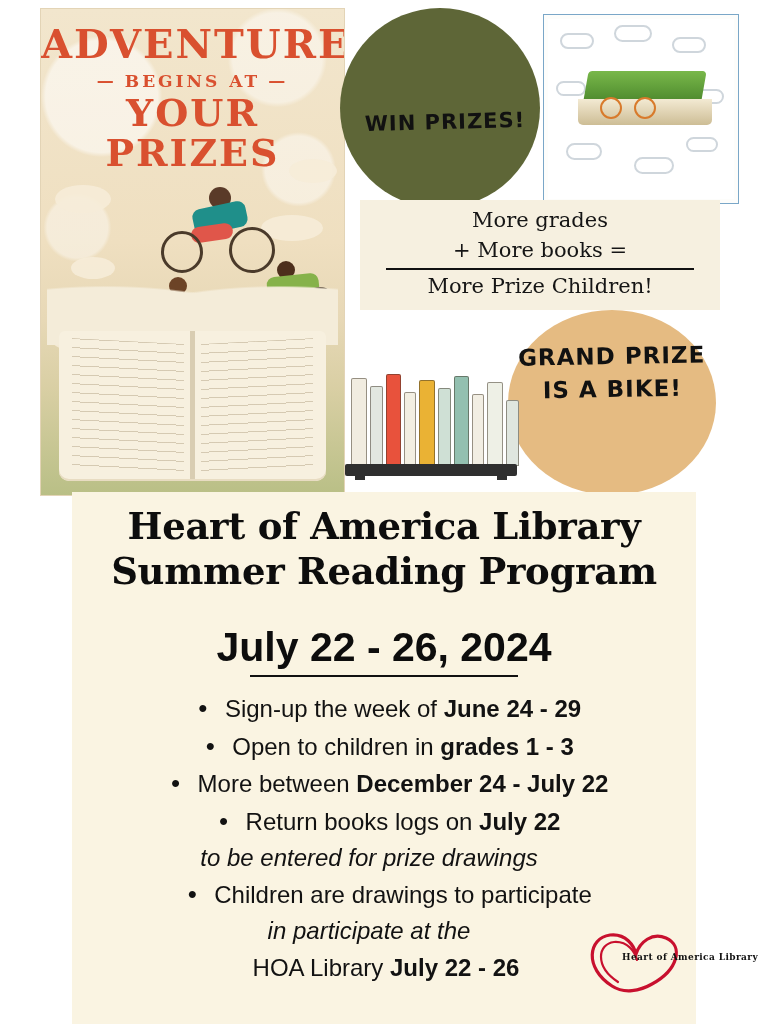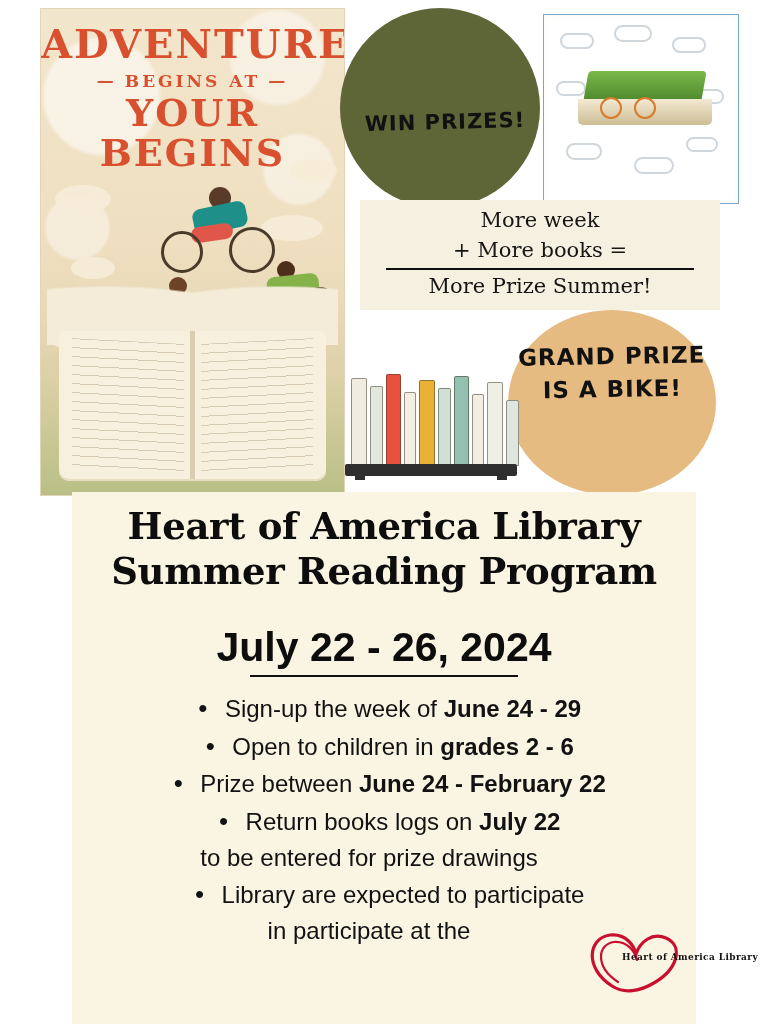--- a/index.html
+++ b/index.html
@@ -309,21 +309,21 @@
     font-size: 26px;
     line-height: 1.45;
     flex: 0 0 auto;
   }
   .b-text { text-align: left; }
   .b-text b { font-weight: bold; }
   .b-sub {
     text-align: center;
     margin-top: -2px;
   }
-  .indent-left { margin-left: -34px; }
+  .indent-left { margin-left: -34px; font-style: italic; }
 
   
   .logo {
     position: absolute;
     right: 22px;
     bottom: 24px;
     width: 168px;
     height: 78px;
   }
   .logo svg { position: absolute; left: 0; top: 0; }
@@ -352,21 +352,21 @@
       <span style="left:248px; top:150px; width:48px; height:24px;"></span>
       <span style="left:220px; top:206px; width:62px; height:26px;"></span>
       <span style="left:30px;  top:248px; width:44px; height:22px;"></span>
       <span style="left:252px; top:300px; width:44px; height:22px;"></span>
       <span style="left:10px;  top:318px; width:52px; height:24px;"></span>
     </div>
 
     <div class="art-title">
       <span class="l1">ADVENTURE</span>
       <span class="l2">BEGINS AT</span>
-      <span class="l3">YOUR BEGINS</span>
+      <span class="l3">YOUR PRIZES</span>
     </div>
 
     <div>
 
       <div class="rider" style="left:168px; top:178px; width:22px; height:22px; background:#5a3a28;"></div>
       <div class="r-body" style="left:152px; top:196px; width:54px; height:26px; background:#1f8f8a; transform:rotate(-12deg);"></div>
       <div class="r-body" style="left:150px; top:216px; width:42px; height:16px; background:#e0564a; transform:rotate(-8deg);"></div>
       <div class="wheel" style="left:120px; top:222px; width:42px; height:42px;"></div>
       <div class="wheel" style="left:188px; top:218px; width:46px; height:46px;"></div>
 
@@ -406,23 +406,23 @@
       <div class="grass-book-bottom"></div>
       <div class="mini-bike">
         <span class="w" style="left:0;"></span>
         <span class="w" style="left:34px;"></span>
       </div>
     </div>
   </div>
 
   <div class="cream-band"></div>
   <div class="equation">
-    <span>More week</span><br>
+    <span>More grades</span><br>
     <span>+ More books =</span>
-    <span class="underline-row">More Prize Summer!</span>
+    <span class="underline-row">More Prize Children!</span>
   </div>
 
   <div class="tan-circle"></div>
   <div class="grand-prize">
     <span>GRAND PRIZE</span><br>
     <span>IS A BIKE!</span>
   </div>
 
   <div class="shelf">
     <div class="books">
@@ -456,40 +456,43 @@
 
   <div class="bullets">
 
     <div class="b-row">
       <span class="b-dot">•</span>
       <span class="b-text"><span>Sign-up the week of </span><b>June 24 - 29</b></span>
     </div>
 
     <div class="b-row">
       <span class="b-dot">•</span>
-      <span class="b-text"><span>Open to children in </span><b>grades 2 - 6</b></span>
+      <span class="b-text"><span>Open to children in </span><b>grades 1 - 3</b></span>
     </div>
 
     <div class="b-row">
       <span class="b-dot">•</span>
-      <span class="b-text"><span>Prize between </span><b>June 24 - February 22</b></span>
+      <span class="b-text"><span>More between </span><b>December 24 - July 22</b></span>
     </div>
 
     <div class="b-row">
       <span class="b-dot">•</span>
       <span class="b-text"><span>Return books logs on </span><b>July 22</b></span>
     </div>
     <div class="b-sub indent-left">to be entered for prize drawings</div>
 
     <div class="b-row">
       <span class="b-dot">•</span>
-      <span class="b-text"><span>Library are expected to participate</span></span>
+      <span class="b-text"><span>Children are drawings to participate</span></span>
     </div>
     <div class="b-sub indent-left">in participate at the</div>
 
+    <div class="b-row">
+      <span class="b-text"><span>HOA Library </span><b>July 22 - 26</b></span>
+    </div>
 
   </div>
 
   <div class="logo">
     <svg width="168" height="78" viewBox="0 0 168 78">
       <path d="M34 64 C6 46, 10 16, 32 13 C48 11, 56 24, 58 32 C62 20, 74 10, 88 16 C106 24, 100 48, 74 62 C62 69, 46 72, 34 64 Z" fill="none" stroke="#c8102e" stroke-width="3.2" stroke-linecap="round"></path>
       <path d="M40 60 C16 44, 20 22, 36 20 C50 19, 57 30, 59 38" fill="none" stroke="#c8102e" stroke-width="2.2" stroke-linecap="round"></path>
     </svg>
     <div class="logo-text">Heart of America Library</div>
   </div>

